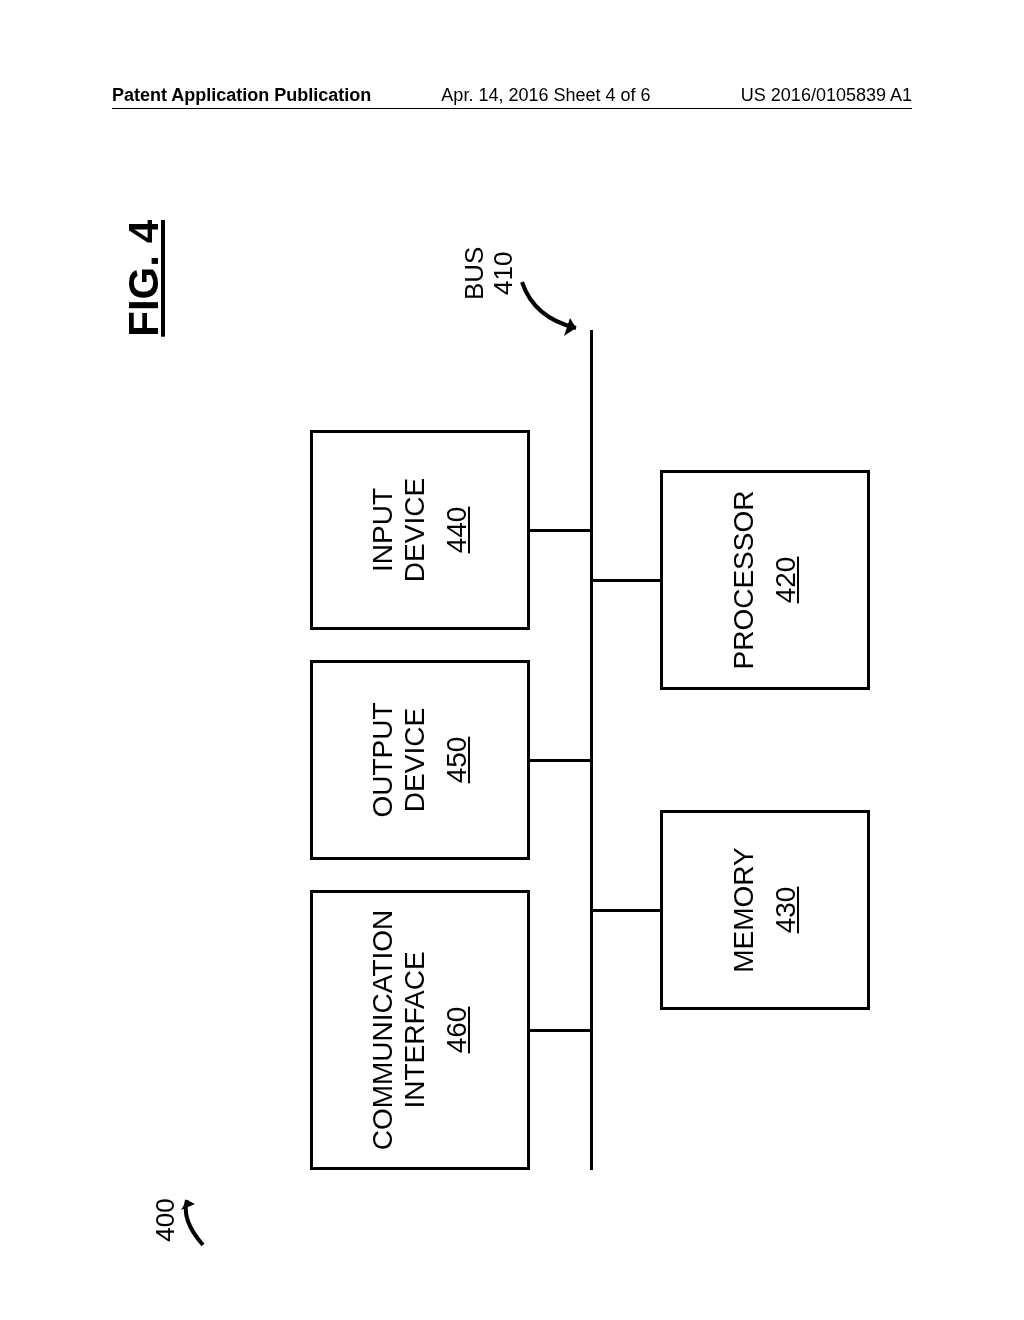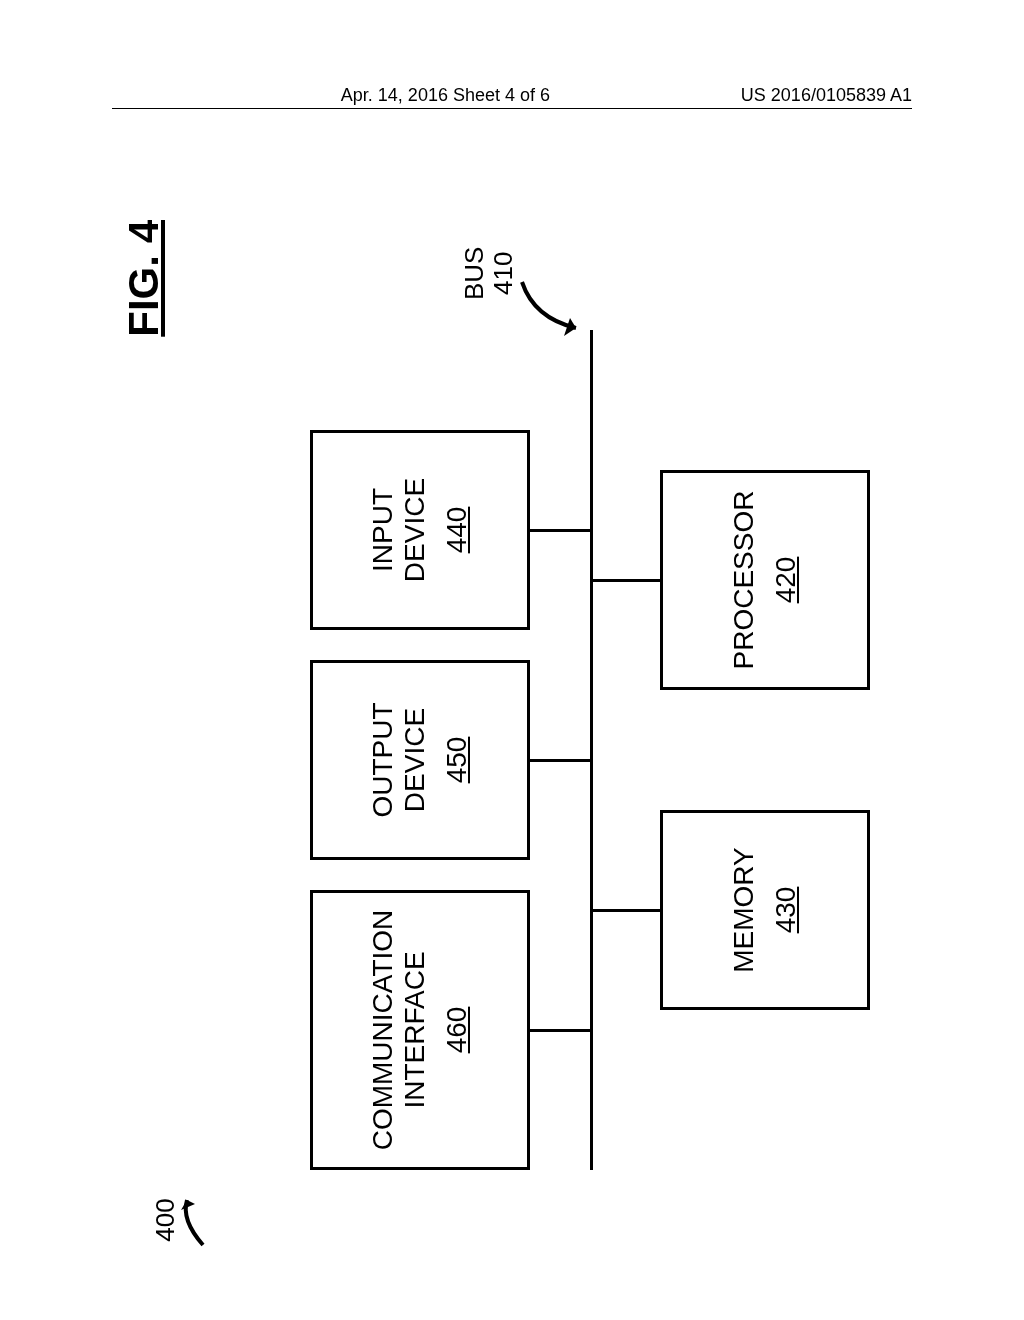--- a/index.html
+++ b/index.html
@@ -22,21 +22,21 @@
     left: 112px;
     right: 112px;
     height: 24px;
     border-bottom: 1.5px solid #000;
     display: flex;
     align-items: flex-end;
     padding-bottom: 2px;
     font-size: 18px;
   }
   .header .pub { font-weight: bold; flex: 0 0 auto; }
-  .header .mid { flex: 1 0 auto; text-align: center; padding-left: 38px; }
+  .header .mid { flex: 1 0 auto; text-align: left; padding-left: 38px; margin-left: 32px; }
   .header .docnum { flex: 0 0 auto; font-weight: normal; }
 
   
   .figwrap {
     position: absolute;
     top: 160px;
     left: 90px;
     width: 844px;    
     height: 1100px;  
   }
@@ -136,20 +136,21 @@
     width: 80px;
     height: 80px;
   }
 </style>
 </head>
 <body>
 
 <div class="page">
 
   <div class="header">
+    <span class="pub">Patent Application Publication</span>
     <span class="mid">Apr. 14, 2016  Sheet 4 of 6</span>
     <span class="docnum">US 2016/0105839 A1</span>
   </div>
 
   <div class="figwrap">
     <div class="fig">
 
       <div class="figtitle">FIG. 4</div>
 
       <div class="ref400">

